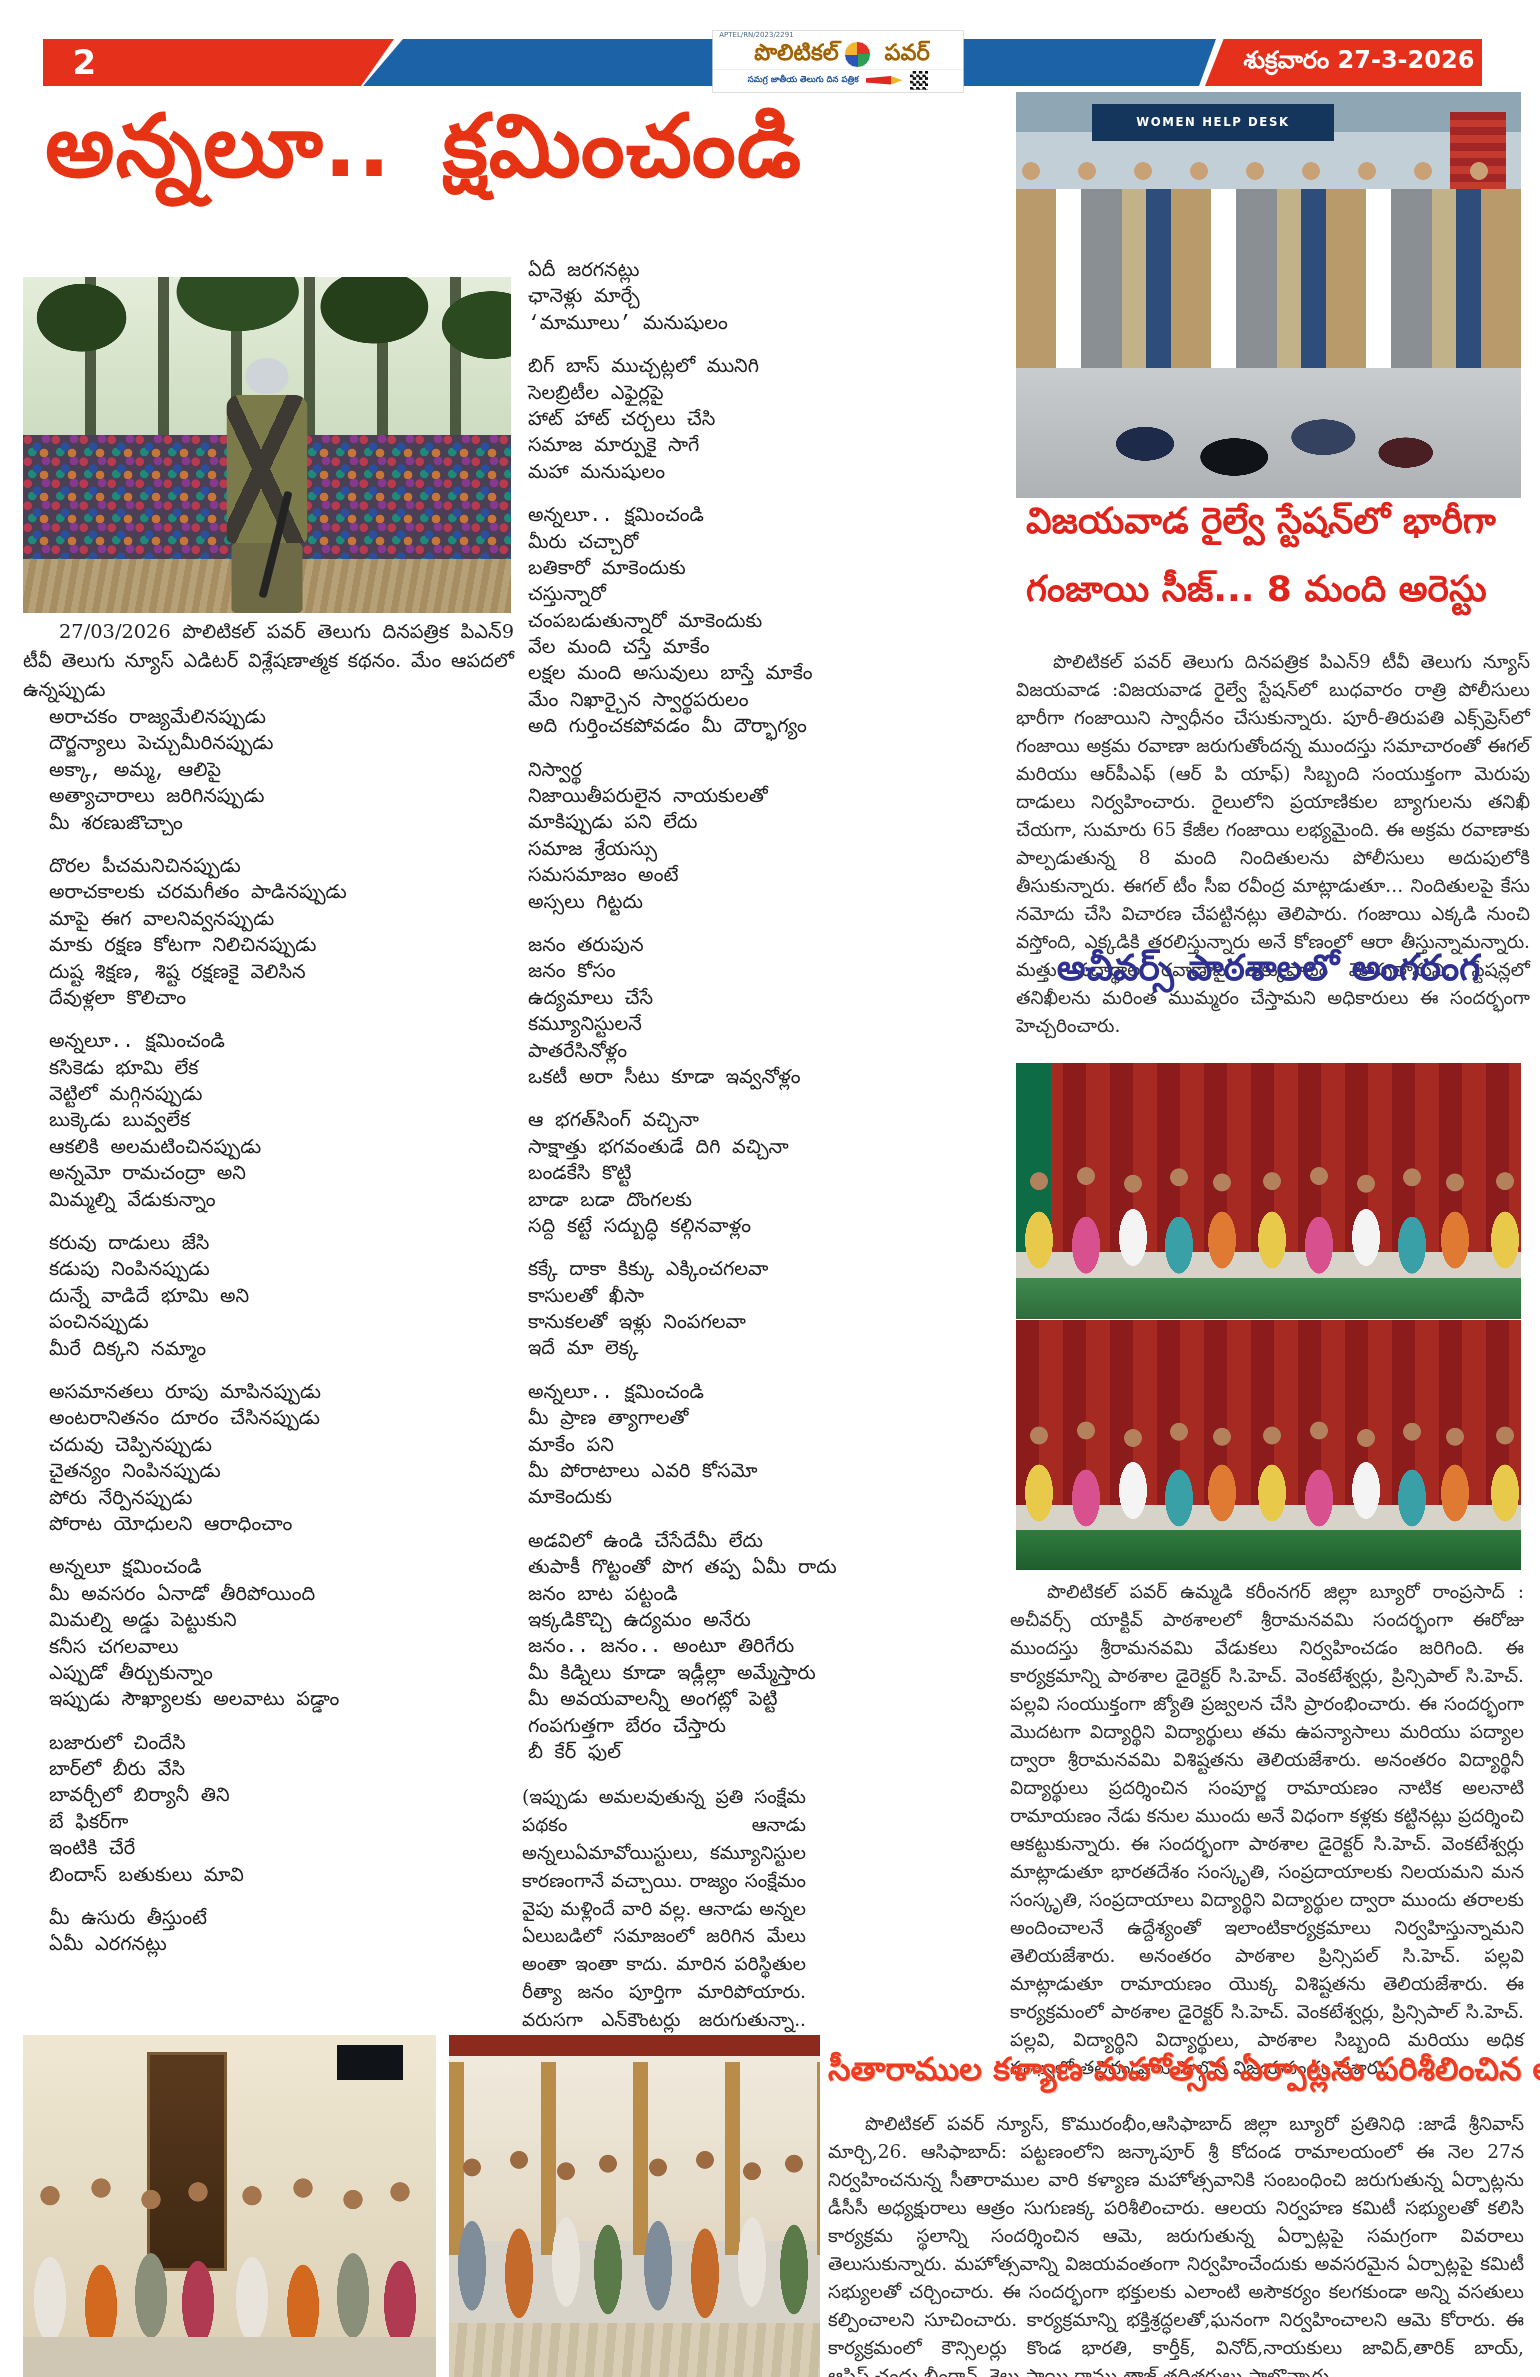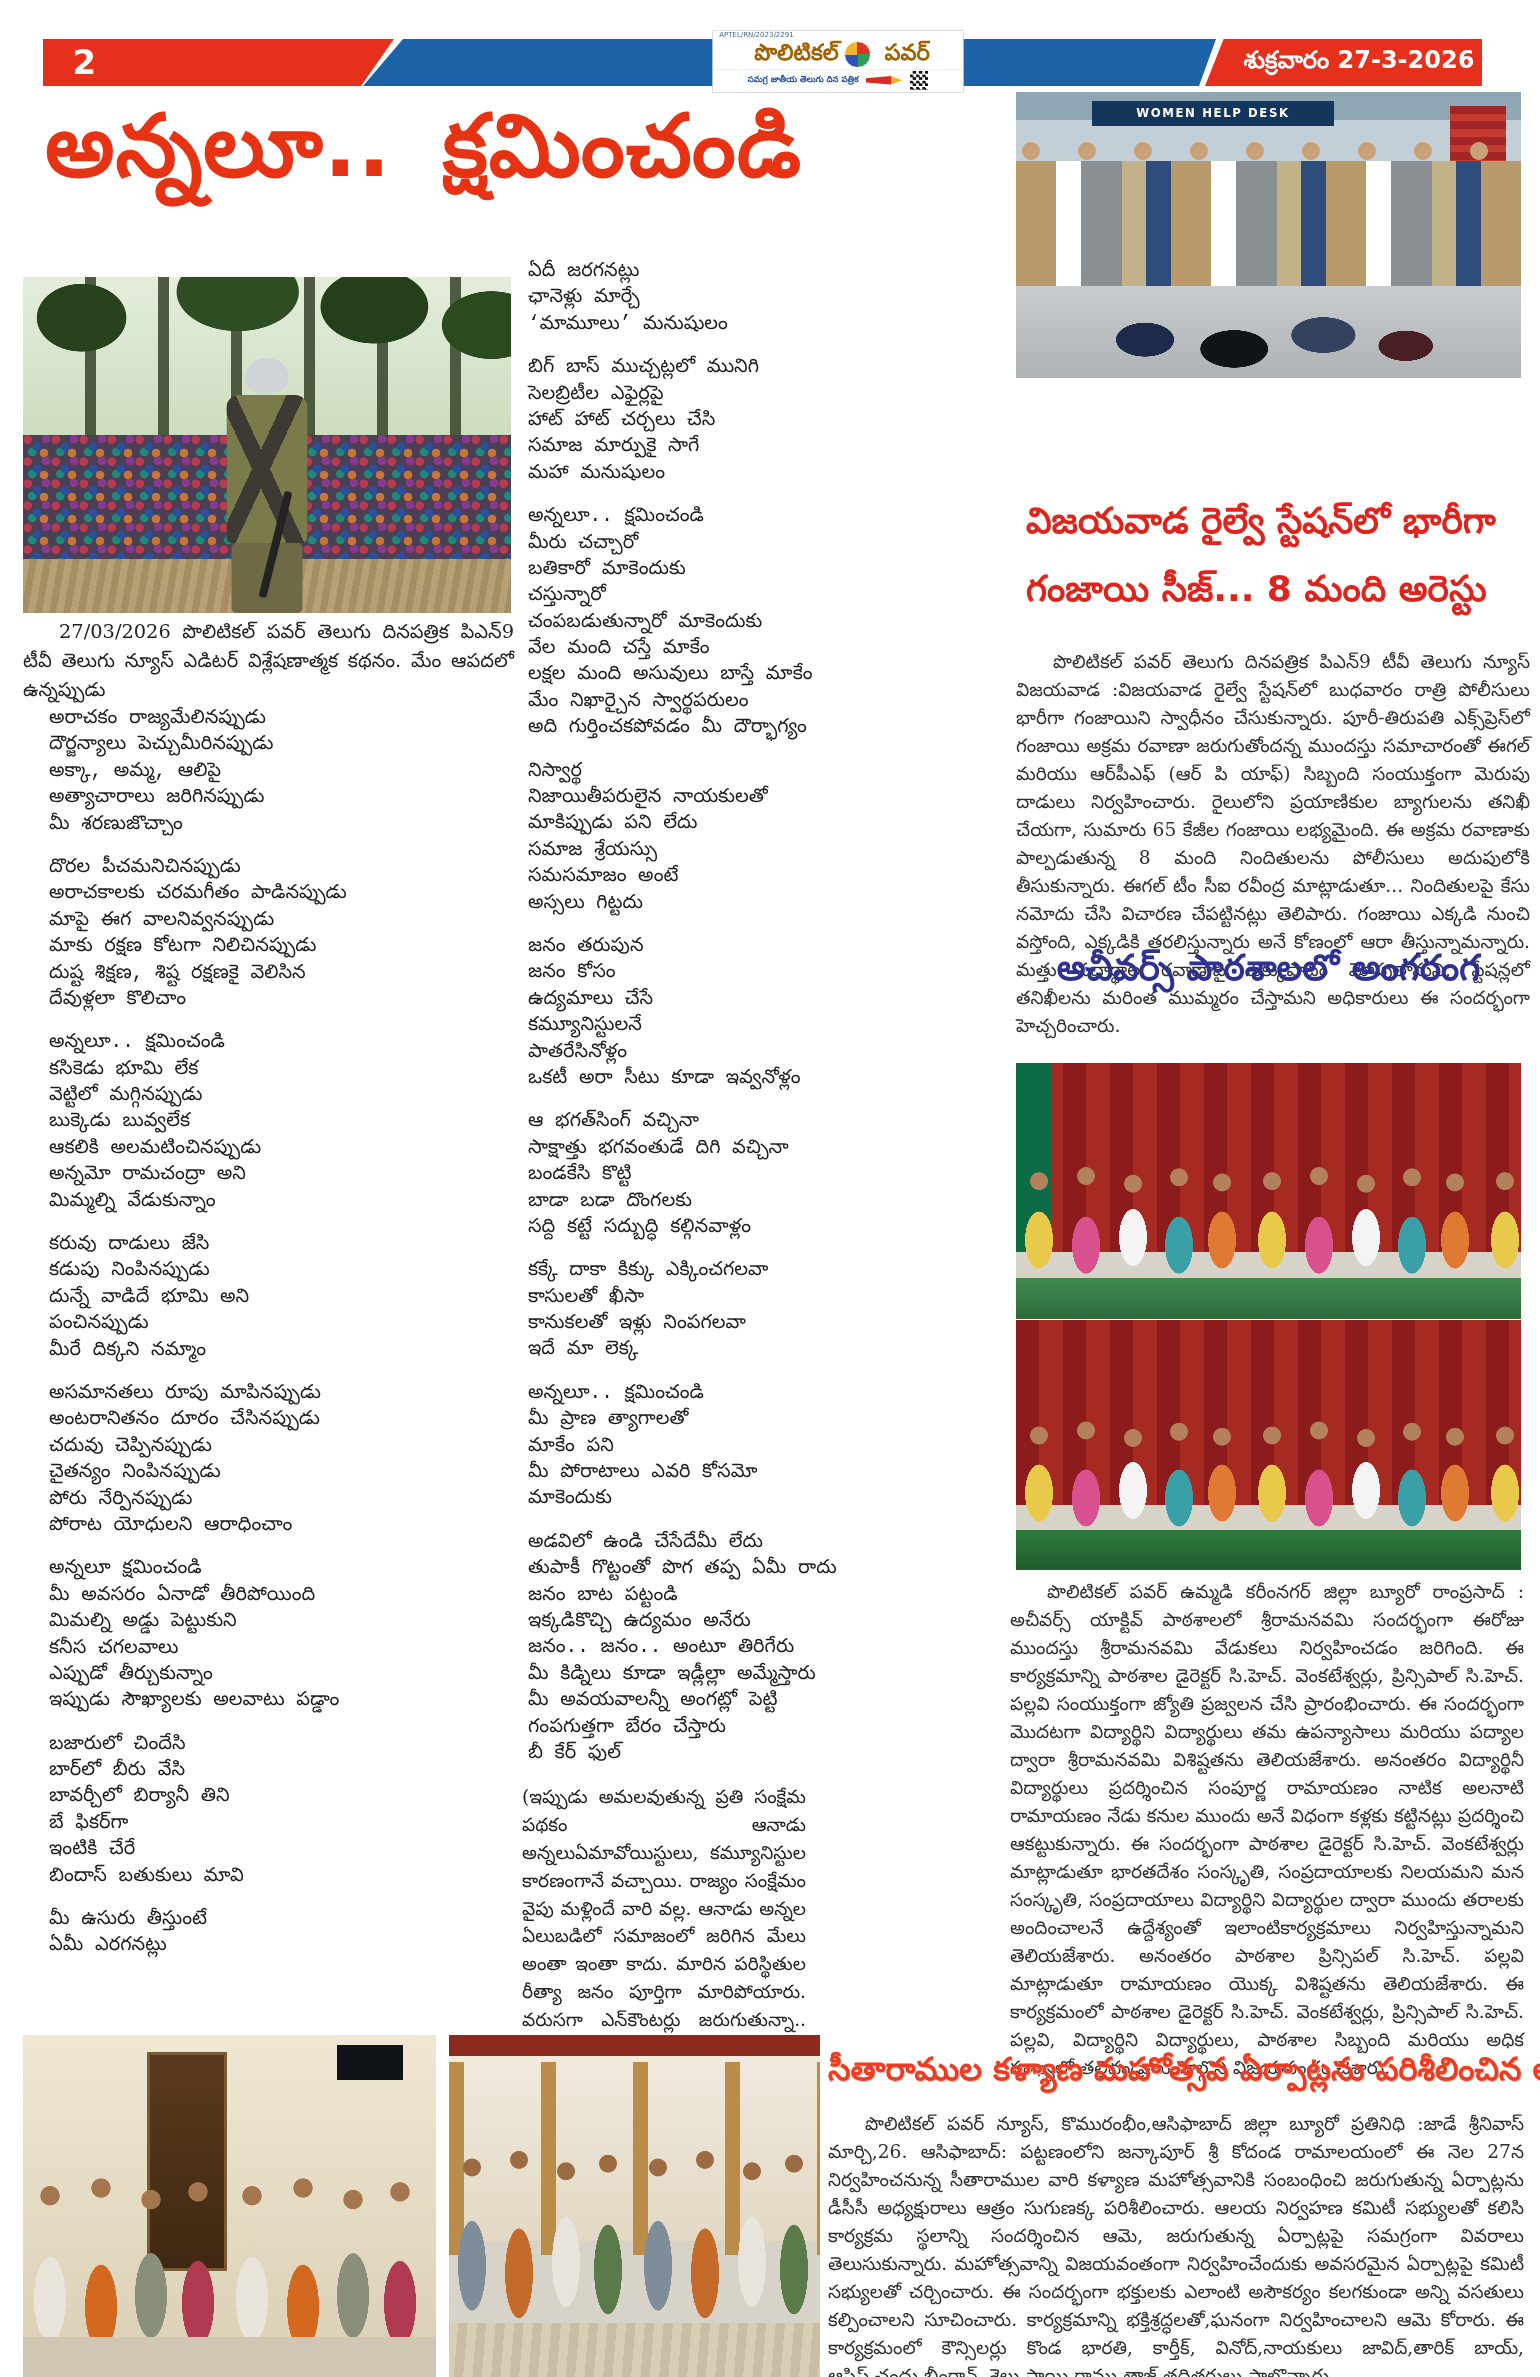--- a/index.html
+++ b/index.html
@@ -57,21 +57,21 @@
   .crowd-ground{left:0;right:0;bottom:0;height:16%;background:repeating-linear-gradient(100deg,#b5a078 0 7px,#a68e62 7px 14px);}
   .crowd-figure{left:50%;top:24%;transform:translateX(-50%);width:81px;height:76%;}
   .crowd-figure .cap{left:18.6px;top:0;width:43px;height:36px;background:#cfd4d9;border-radius:50% 50% 46% 46%;}
   .crowd-figure .torso{left:0;top:37px;width:81px;height:148px;border-radius:12.4px 12.4px 6.2px 6.2px;background:
       linear-gradient(115deg, transparent 40%, #3c3a33 40% 52%, transparent 52%),
       linear-gradient(65deg,  transparent 40%, #3c3a33 40% 52%, transparent 52%),#7a7a4a;}
   .crowd-figure .legs{left:4.7px;top:185px;width:71px;height:70px;background:#6e6a45;border-radius:4.7px;}
   .crowd-figure .gun{left:45px;top:132px;width:7.8px;height:109px;background:#232323;transform:rotate(14deg);border-radius:3.1px;}
 
   
-  .photo.police{left:1016px;top:92px;width:505px;height:286px;}
+  .photo.police{left:1016px;top:92px;width:505px;height:406px;}
   .police-wall{left:0;right:0;top:0;height:62%;background:linear-gradient(#8fa7b5 0 16%,#c2cfd6 16% 58%,#d8dde0 58%);}
   .police-banner{left:15%;top:3%;width:48%;height:9%;background:#14365c;color:#fff;font-size:11.7px;font-weight:bold;
                  display:flex;align-items:center;justify-content:center;letter-spacing:1.6px;}
   .police-flag{right:3%;top:5%;width:11%;height:26%;background:repeating-linear-gradient(#a32626 0 7.8px,#c53a2e 7.8px 15.5px);}
   .police-heads{left:1%;right:1%;top:17%;height:20px;background:radial-gradient(circle at 10px 10px,#c9a176 0 8.5px,transparent 9.3px);
                 background-size:56px 20px;background-repeat:repeat-x;}
   .police-bodies{left:0;right:0;top:24%;height:46%;background:repeating-linear-gradient(90deg,
                  #b99b6b 0 40px,#ffffff 40px 65px,#8a8f94 65px 106px,#c2b28a 106px 130px,#2e4d7a 130px 155px);}
   .police-floor{left:0;right:0;bottom:0;height:32%;background:linear-gradient(#c9ccce,#aeb2b5);}
   .police-bags{left:16%;bottom:2%;width:68%;height:27%;background:

